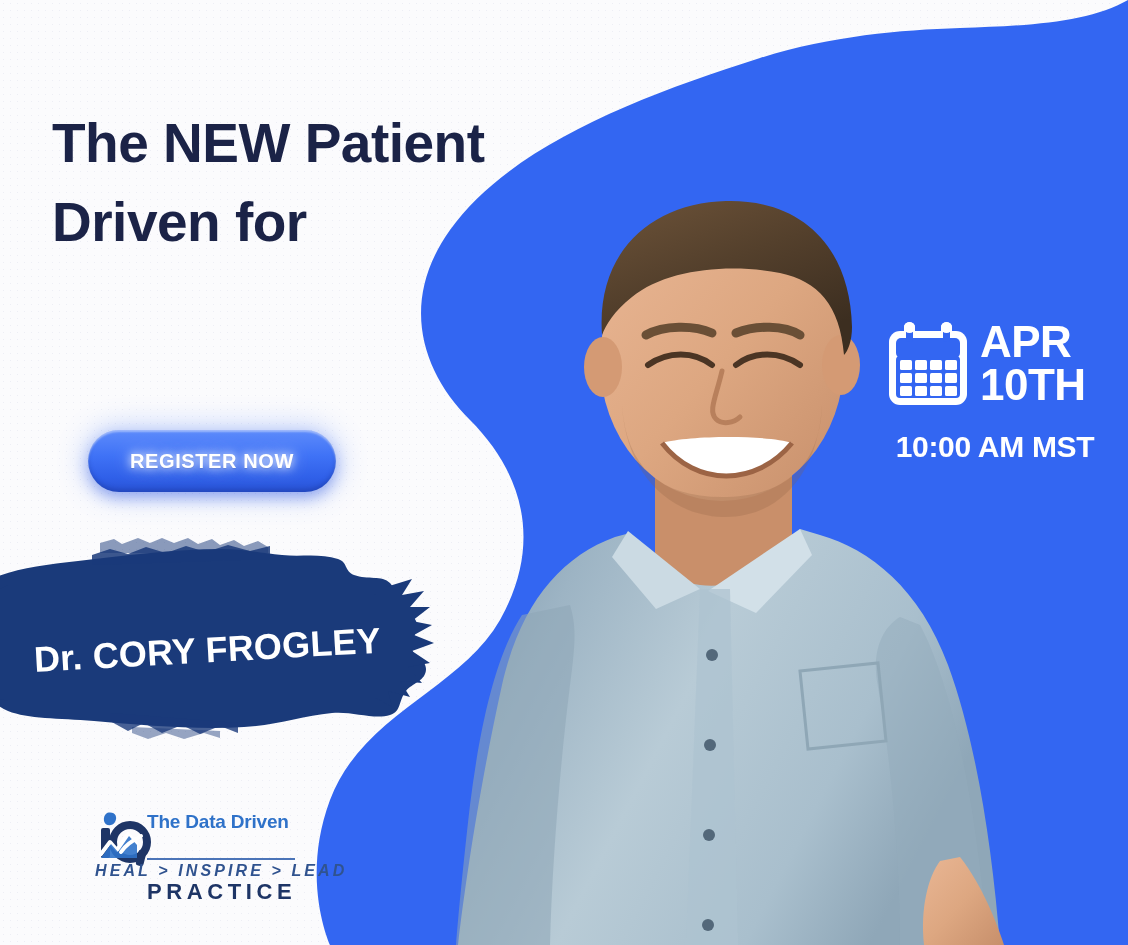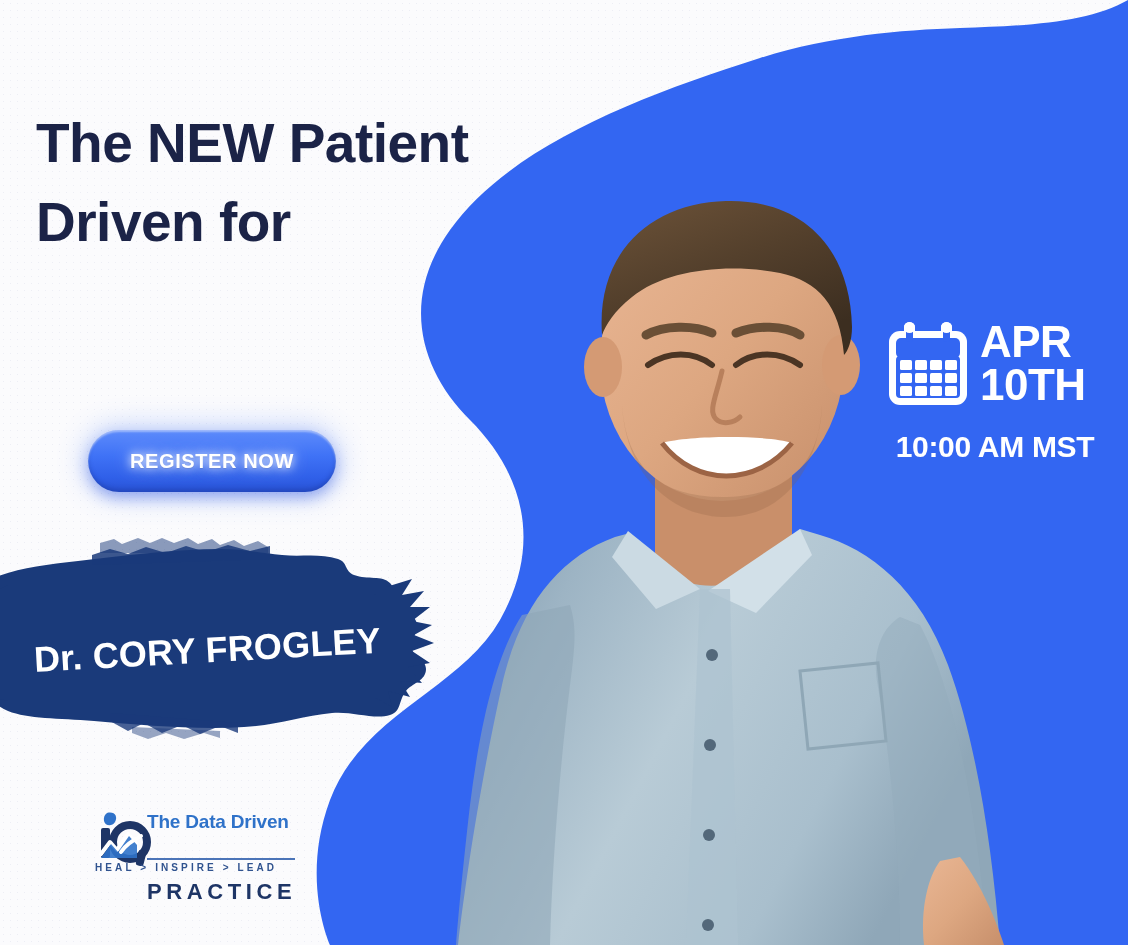--- a/index.html
+++ b/index.html
@@ -20,21 +20,21 @@
     background-image:radial-gradient(circle, rgba(120,130,180,0.10) 0.7px, transparent 0.8px);
     background-size:7px 7px;
     pointer-events:none;
   }
   
   .blob-wrap{ position:absolute; inset:0; }
   .blob-svg{ position:absolute; inset:0; width:1128px; height:945px; display:block; }
 
   
   .headline{
-    position:absolute; left:36px; top:104px;
+    position:absolute; left:52px; top:104px;
     width:560px;
     font-size:55px;
     line-height:1.44;
     font-weight:bold;
     color:#1b2347;
     letter-spacing:-0.5px;
   }
   .headline span{ display:block; }
 
   
@@ -127,24 +127,25 @@
   }
   .logo-rule{
     position:absolute; left:52px; top:52px;
     width:148px; height:2px;
     background:#4b74b8;
   }
   .logo-tagline{
     position:absolute; left:0px; top:56px;
     width:200px;
     color:#30538f;
-    font-size:10px;
+    font-size:16px;
     font-weight:bold;
     letter-spacing:3.1px;
     white-space:nowrap;
+    font-style:italic;
   }
 
   
   .photo{
     position:absolute; left:400px; top:185px;
     width:730px; height:760px;
   }
 </style>
 </head>
 <body>

